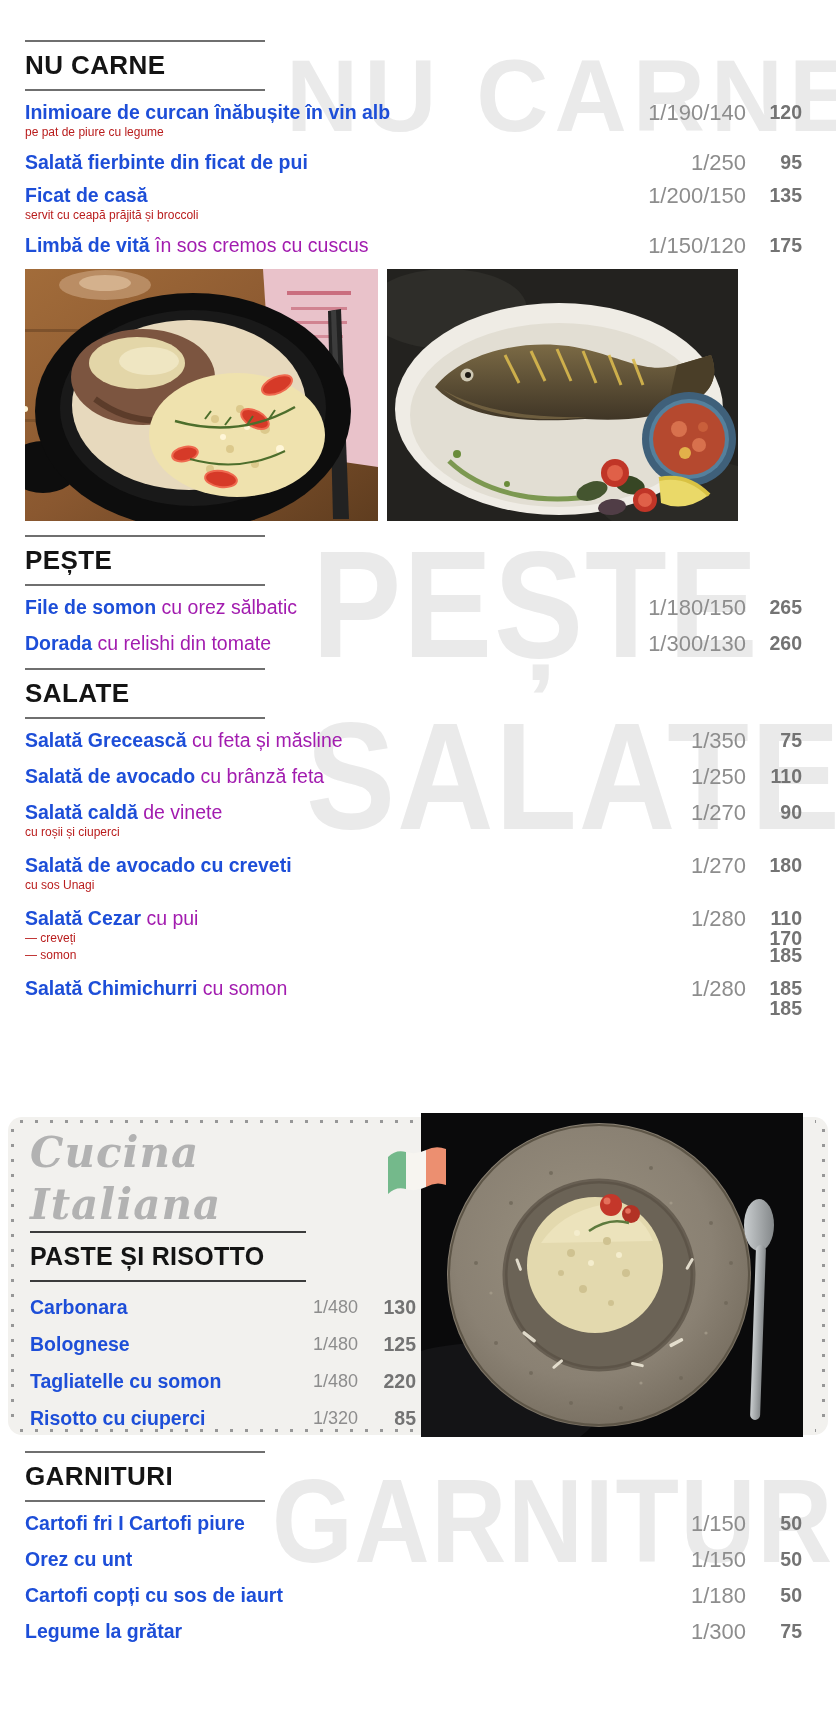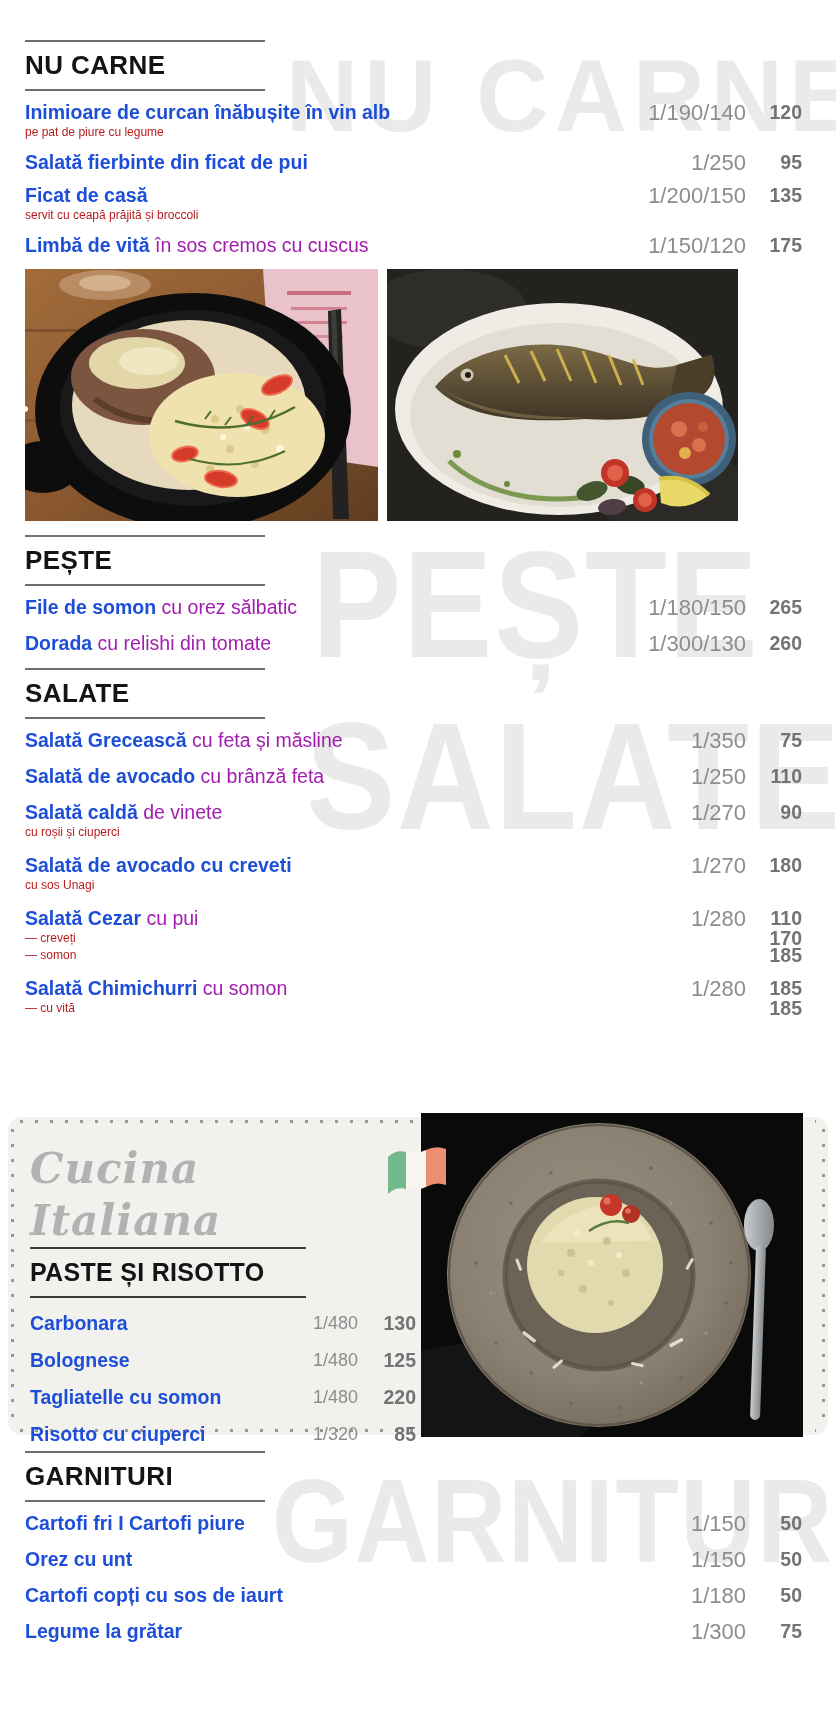--- a/index.html
+++ b/index.html
@@ -35,21 +35,21 @@
   
   .photo-row{display:flex;gap:9px;margin:12px 0 14px 25px;}
   .photo-row figure{margin:0;line-height:0;}
   
   .ital-wrap{position:relative;margin:100px 0 0 8px;width:820px;height:318px;z-index:1;}
   .ital-box{position:absolute;inset:0;background:#f2f1ee;border-radius:14px;}
   .dash{position:absolute;background:none;}
   .dash-h{left:12px;right:12px;height:3px;background:repeating-linear-gradient(90deg,#979797 0 3px,transparent 3px 15px);}
   .dash-v{top:12px;bottom:12px;width:3px;background:repeating-linear-gradient(180deg,#979797 0 3px,transparent 3px 15px);}
   .dash-t{top:3px;} .dash-b{bottom:3px;} .dash-l{left:3px;} .dash-r{right:3px;}
-  .ital-content{position:absolute;left:22px;top:26px;width:386px;}
+  .ital-content{position:absolute;left:22px;top:10px;width:386px;}
   .script{font-family:"DejaVu Serif",serif;font-style:italic;font-weight:700;font-size:42px;
           line-height:52px;color:#b2b2b2;letter-spacing:1px;word-spacing:12px;}
   .ital-content .rule{width:276px;border-top-color:#3c3c3c;}
   .ital-content h3{font-size:25px;font-weight:700;margin:9px 0;color:#141414;letter-spacing:.3px;}
   .ital-content .hd{margin-bottom:14px;}
   .ital-content .row{margin-bottom:14px;}
   .ital-content .por{width:64px;font-size:18px;}
   .ital-content .pr{width:58px;}
   .risotto-photo{position:absolute;left:413px;top:-4px;line-height:0;}
   .flag{position:absolute;left:372px;top:22px;z-index:3;line-height:0;}
@@ -306,21 +306,20 @@
       <div class="pr">
         <div class="p">110</div>
         <div class="p p-sub">170</div>
         <div class="p p-sub">185</div>
       </div>
     </div>
 
     <div class="row">
       <div class="nm">
         <div class="t"><span class="b">Salată Chimichurri</span><span class="d"> cu somon</span></div>
-        <div class="s">— cu vită</div>
       </div>
       <div class="por">1/280</div>
       <div class="pr">
         <div class="p">185</div>
         <div class="p p-sub">185</div>
       </div>
     </div>
   </section>
 
   <div class="ital-wrap">

